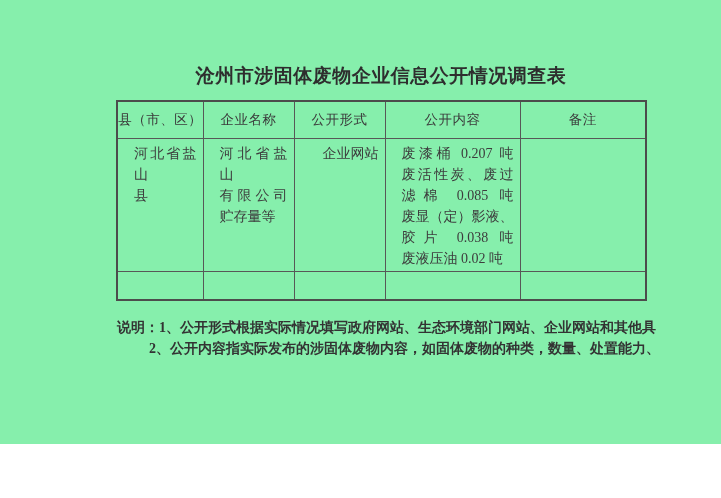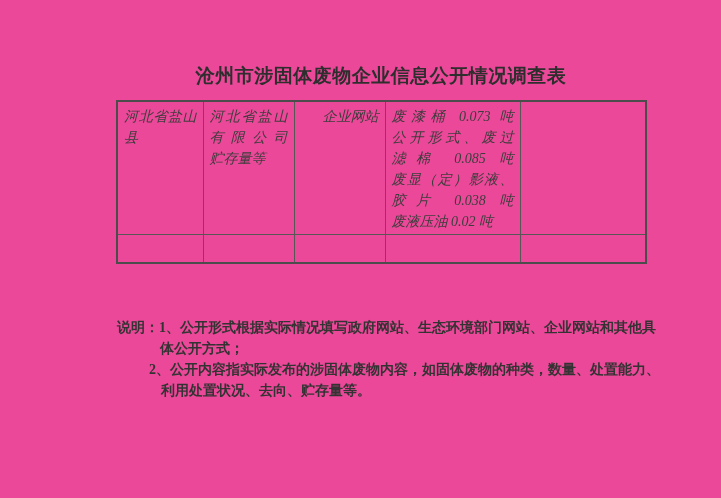--- a/index.html
+++ b/index.html
@@ -2,22 +2,22 @@
 <html><head>
 <meta charset="utf-8">
 <style>
   html,body{margin:0;padding:0;background:#ffffff;}
   body{
     width:721px;height:498px;
     font-family:"Liberation Serif","DejaVu Serif",serif;
     color:#3a3a3a;
   }
   .page{
-    position:relative;width:721px;height:498px;
-    background:#ec4899;overflow:hidden;
+    position:relative;width:721px;height:444px;
+    background:#86efac;overflow:hidden;
   }
   
   .doc-title{
     position:absolute;left:117px;top:63px;width:528px;
     text-align:center;
     font-size:19px;font-weight:bold;color:#2e2e2e;
     letter-spacing:0.5px;
     white-space:nowrap;
   }
   
@@ -36,23 +36,22 @@
   }
   tr.hrow th{
     height:36px;
     vertical-align:middle;text-align:center;
     font-size:13.5px;color:#3a3a3a;
     letter-spacing:0.5px;
   }
   tr.drow td{
     height:130px;box-sizing:border-box;
     font-size:14px;line-height:21px;
-    padding:4px 6px 2px 6px;
+    padding:4px 6px 2px 16px;
     color:#3d3d3d;
-    font-style:italic;
   }
   tr.erow td{height:28px;box-sizing:border-box;}
   .ln{text-align:left;}
   .j{text-align:justify;text-align-last:justify;}
   .ctr{text-align:right;}
   
   .notes{
     position:absolute;left:117px;top:317px;width:545px;
     font-size:14px;line-height:21px;
     font-weight:bold;color:#333333;
@@ -71,36 +70,43 @@
 
   <table class="survey">
     <colgroup>
       <col style="width:86px">
         <col style="width:91px">
         <col style="width:91px">
       <col style="width:135px">
         <col style="width:126px">
     </colgroup>
     <tbody>
+        <tr class="hrow">
+      <th>县（市、区）</th>
+      <th>企业名称</th>
+      <th>公开形式</th>
+      <th>公开内容</th>
+      <th>备注</th>
+    </tr>
     <tr class="drow">
       <td>
         <div class="ln j">河北省盐山</div>
         <div class="ln">县</div>
       </td>
       <td>
         <div class="ln j">河北省盐山</div>
         <div class="ln j">有限公司</div>
         <div class="ln">贮存量等</div>
       </td>
       <td>
         <div class="ln ctr">企业网站</div>
       </td>
       <td>
-        <div class="ln j">废漆桶 0.073 吨</div>
-        <div class="ln j">公开形式、废过</div>
+        <div class="ln j">废漆桶 0.207 吨</div>
+        <div class="ln j">废活性炭、废过</div>
         <div class="ln j">滤棉 0.085 吨</div>
         <div class="ln j">废显（定）影液、</div>
         <div class="ln j">胶片 0.038 吨</div>
         <div class="ln">废液压油 0.02 吨</div>
       </td>
       <td>
         <div class="ln"></div>
       </td>
     </tr>
     <tr class="erow">
@@ -108,18 +114,16 @@
       <td></td>
       <td></td>
       <td></td>
       <td></td>
     </tr>
   </tbody>
     </table>
 
   <div class="notes">
     <div class="nl nl1">说明：1、公开形式根据实际情况填写政府网站、生态环境部门网站、企业网站和其他具</div>
-    <div class="nl nl2">体公开方式；</div>
     <div class="nl nl3">2、公开内容指实际发布的涉固体废物内容，如固体废物的种类，数量、处置能力、</div>
-    <div class="nl nl4">利用处置状况、去向、贮存量等。</div>
   </div>
 
 </div>
 
 </body></html>

